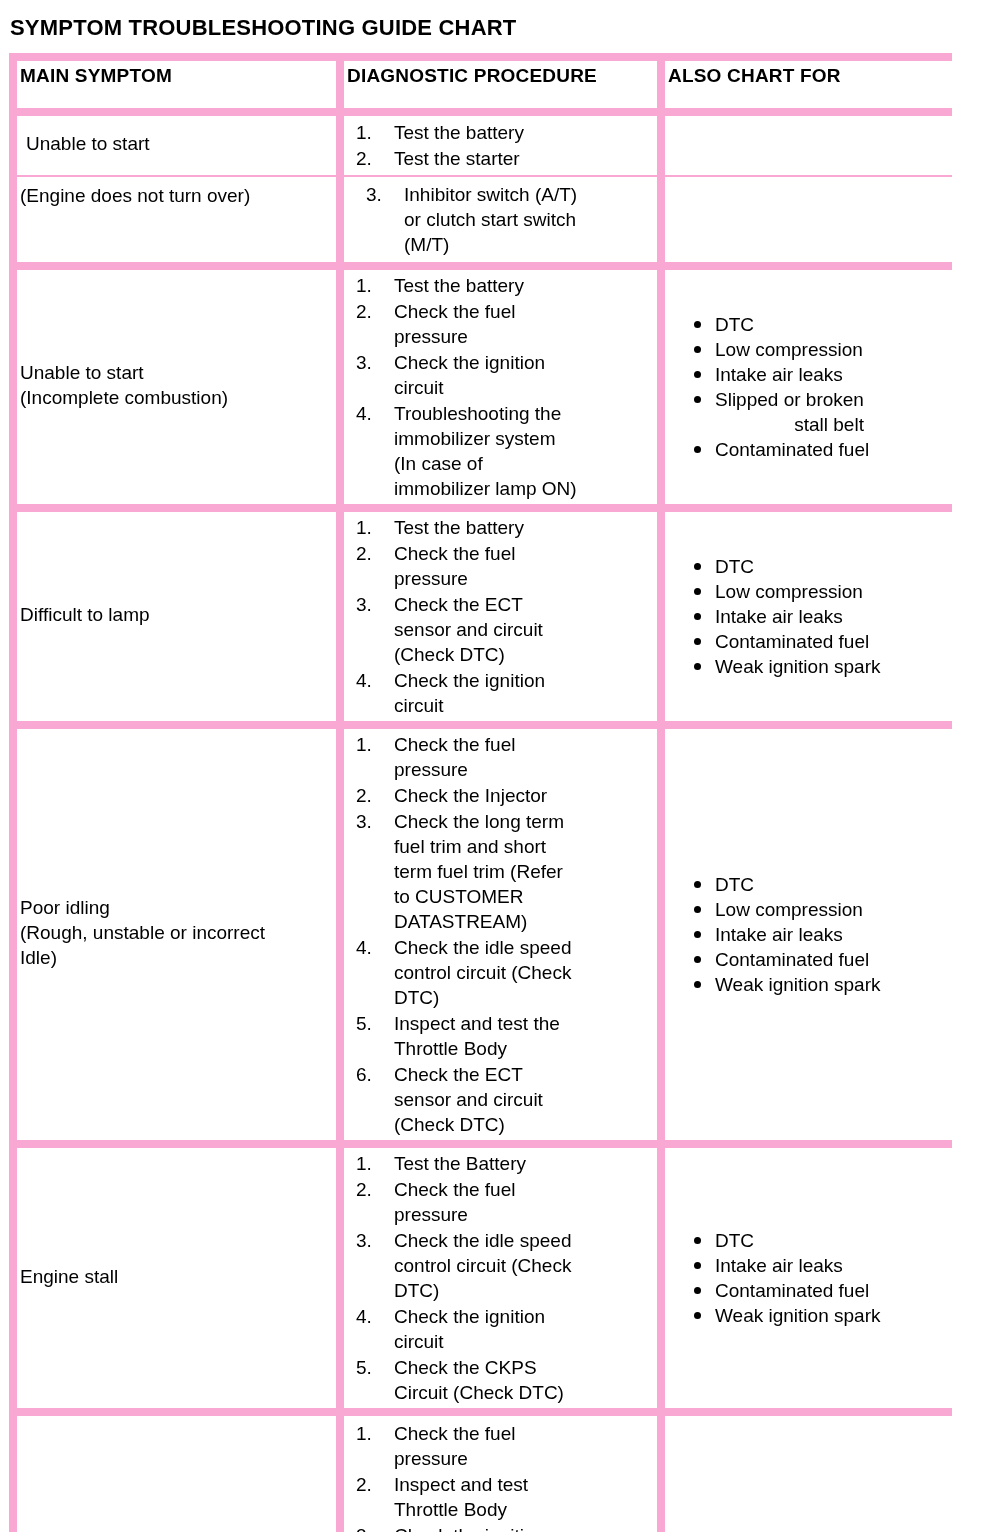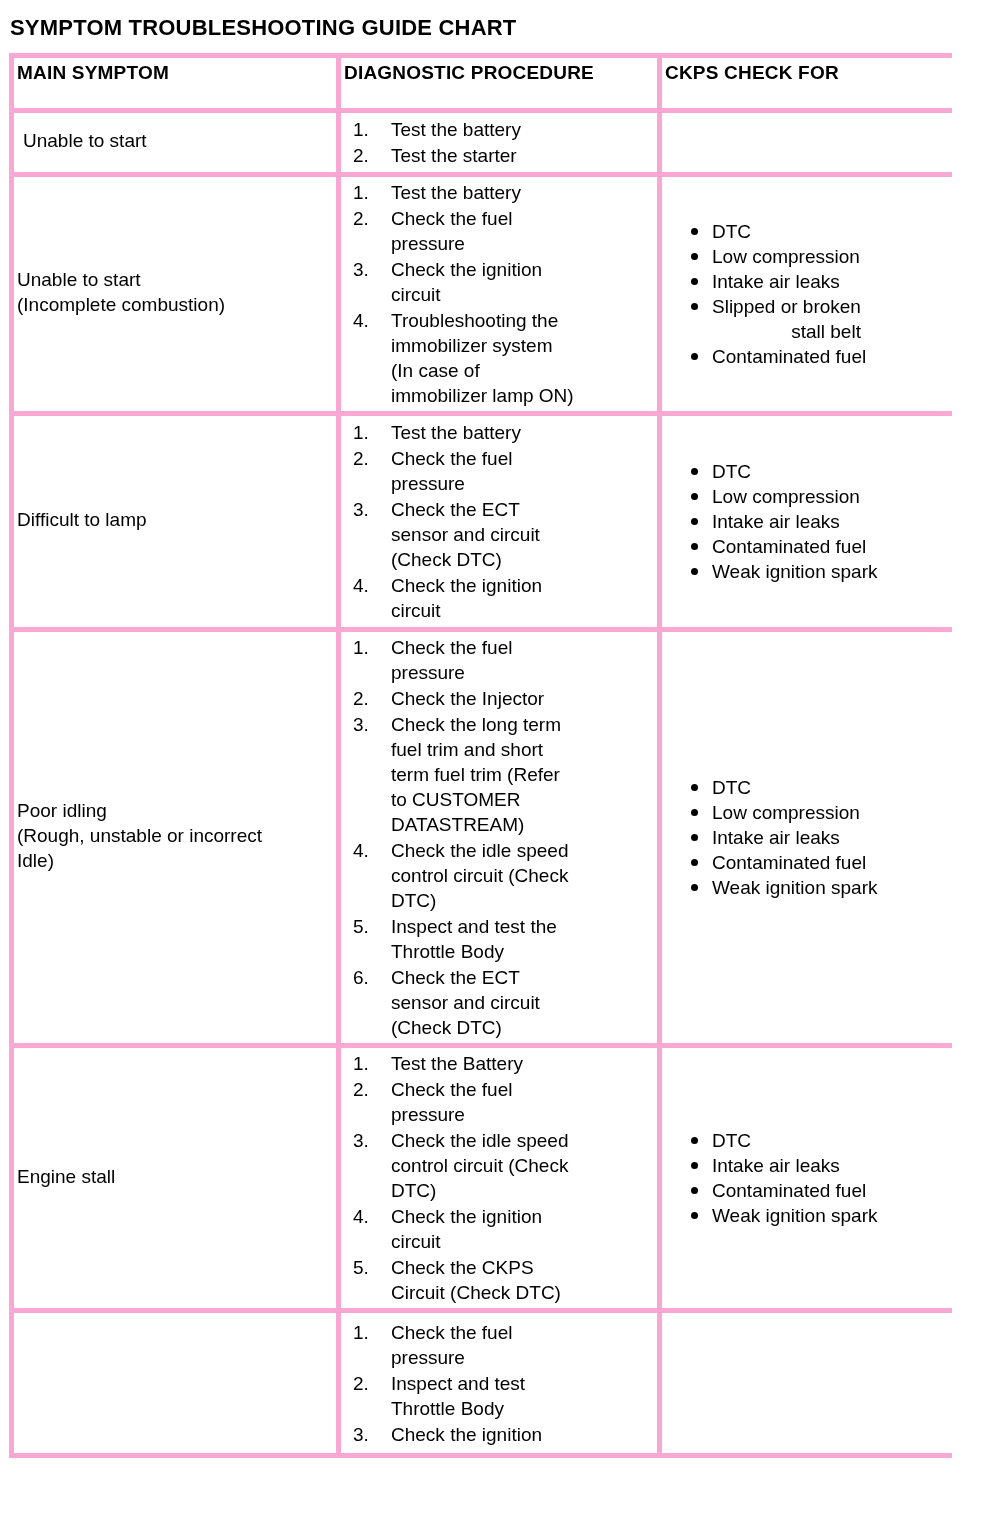--- a/index.html
+++ b/index.html
@@ -32,21 +32,21 @@
     left: 9px;
     top: 41px;
     width: 949px;
     border-collapse: collapse;
     table-layout: fixed;
   }
   col.c1 { width: 327px; }
   col.c2 { width: 321px; }
   col.c3 { width: 301px; }
   th, td {
-    border: 5px solid #f9a8d4;
+    border: 8px solid #f9a8d4;
     padding: 0;
     overflow: hidden;
   }
   thead tr { height: 55px; }
   th {
     font-size: 19px;
     font-weight: 700;
     letter-spacing: 0.2px;
     text-align: left;
     vertical-align: top;
@@ -107,38 +107,50 @@
   <table class="guide-table">
     <colgroup>
       <col class="c1">
         <col class="c2">
         <col class="c3">
     </colgroup>
     <thead>
       <tr>
         <th>MAIN SYMPTOM</th>
         <th>DIAGNOSTIC PROCEDURE</th>
-        <th>CKPS CHECK FOR</th>
+        <th>ALSO CHART FOR</th>
       </tr>
     </thead>
     <tbody>
         <tr class="thin-bottom " style="height: 64px;">
           <td class="symptom-cell indent">Unable to start</td>
           <td class="proc-cell">
             <div class="proc-item">
               <span class="proc-num">1.</span>
               <span class="proc-text">Test the battery</span>
             </div>
             <div class="proc-item">
               <span class="proc-num">2.</span>
               <span class="proc-text">Test the starter</span>
             </div>
           </td>
           <td class="check-cell"></td>
         </tr>
+        <tr class="thin-top" style="height: 90px;">
+          <td class="symptom-cell align-top">(Engine does not turn over)</td>
+          <td class="proc-cell">
+            <div class="proc-item indent">
+              <span class="proc-num">3.</span>
+              <span class="proc-text">Inhibitor switch (A/T)
+or clutch start switch
+(M/T)</span>
+            </div>
+          </td>
+          <td class="check-cell"></td>
+        </tr>
         <tr style="height: 236px;">
           <td class="symptom-cell">Unable to start
 (Incomplete combustion)</td>
           <td class="proc-cell">
             <div class="proc-item">
               <span class="proc-num">1.</span>
               <span class="proc-text">Test the battery</span>
             </div>
             <div class="proc-item">
               <span class="proc-num">2.</span>

